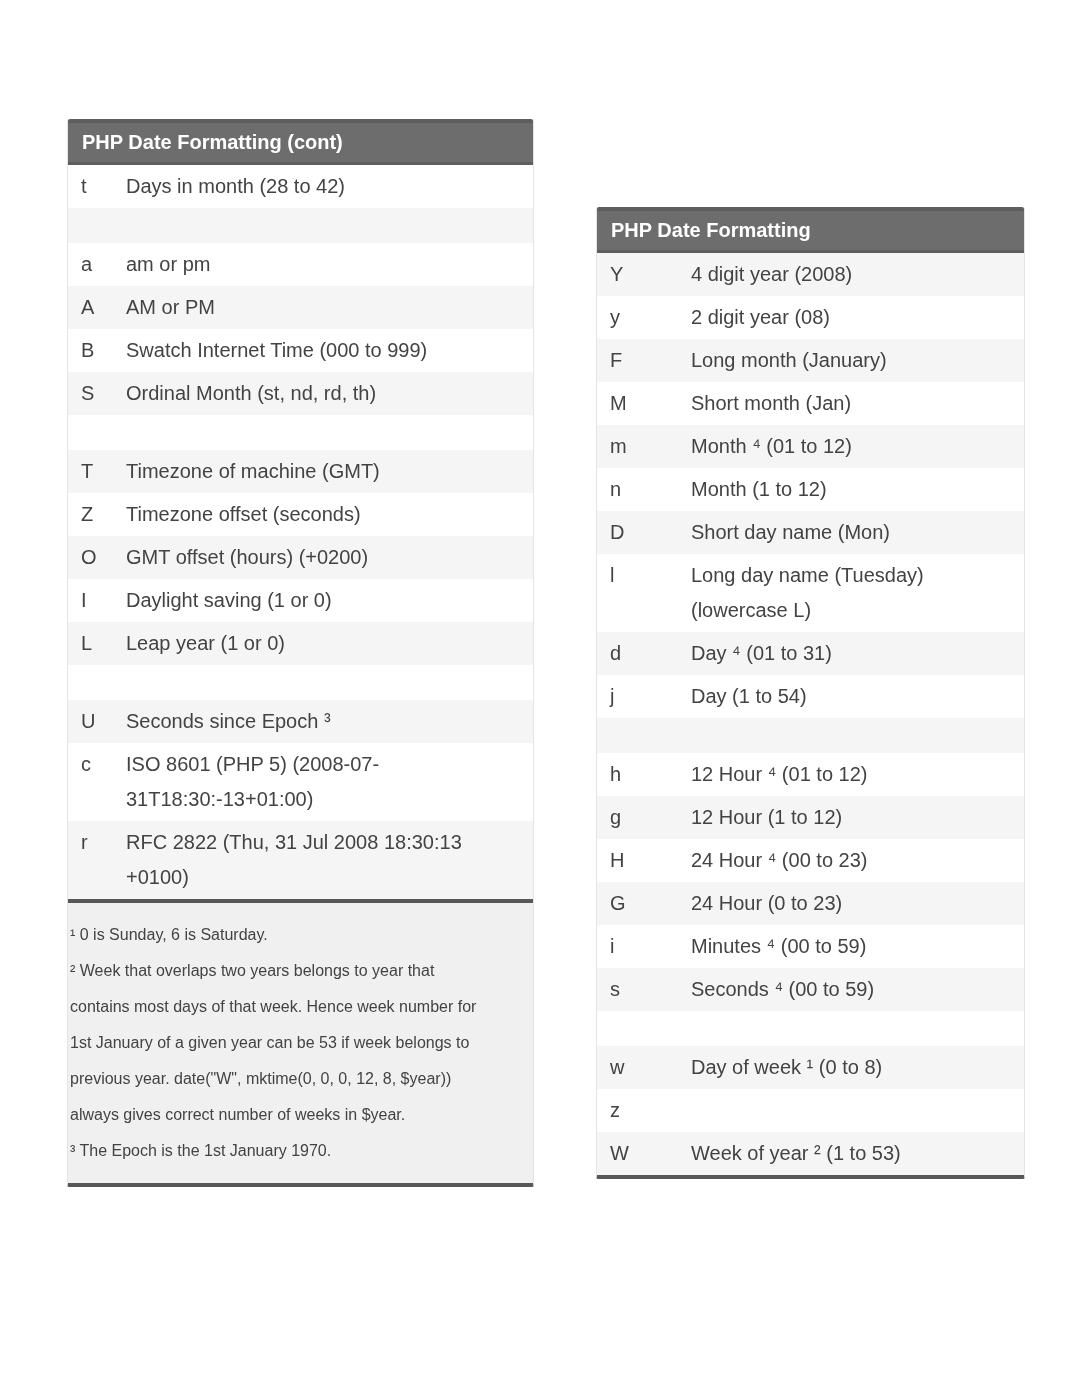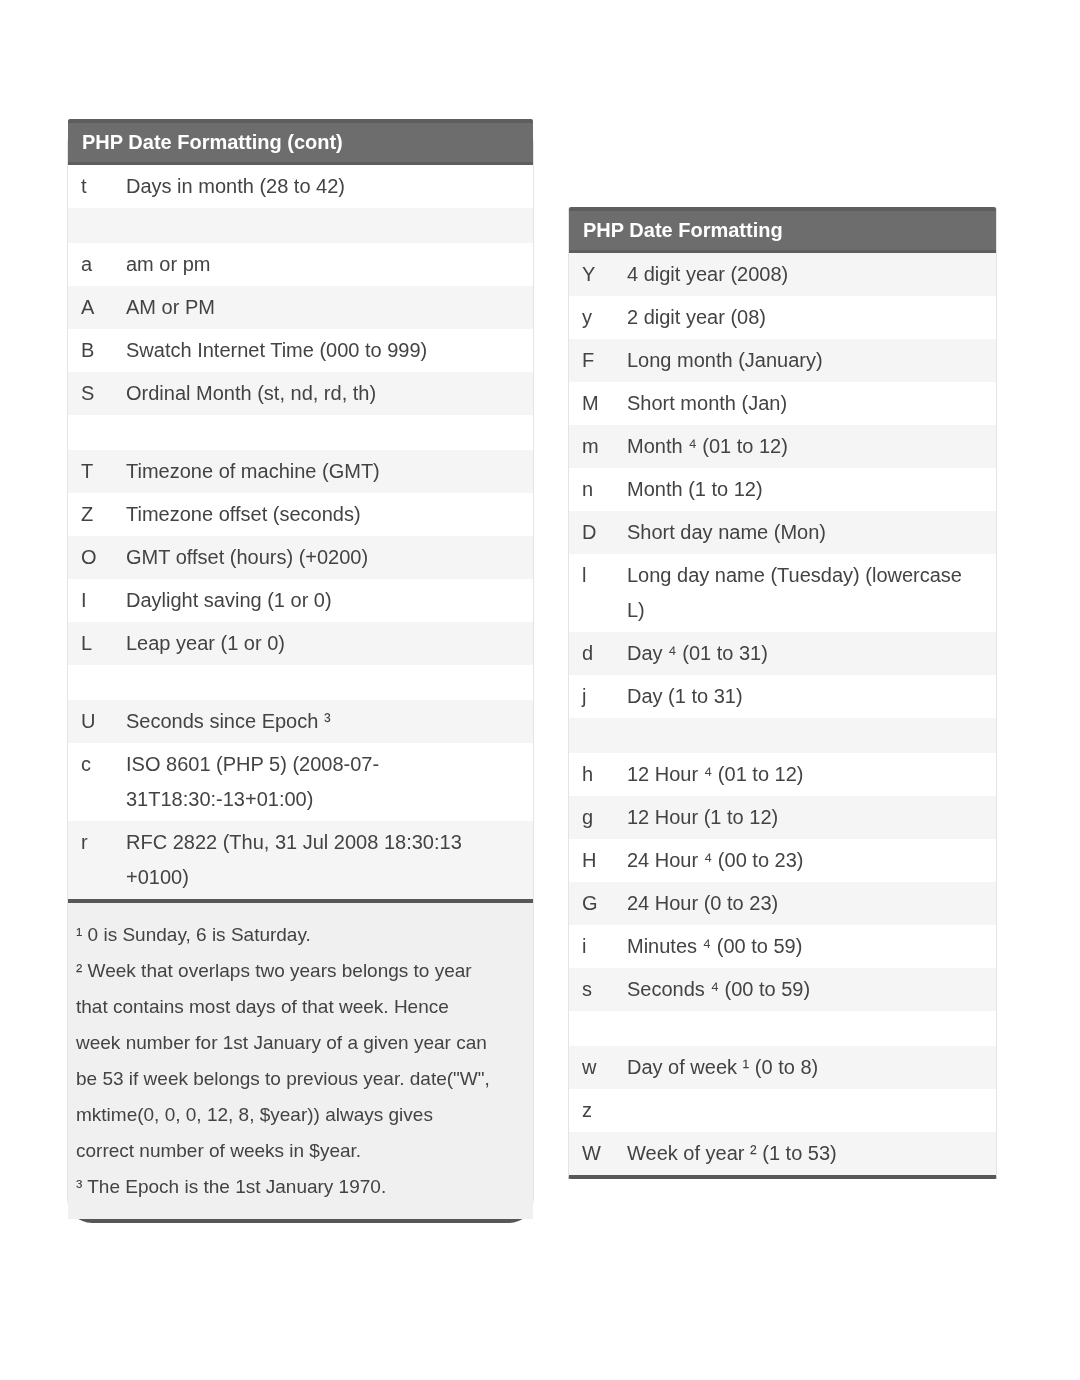--- a/index.html
+++ b/index.html
@@ -26,22 +26,22 @@
     font-family: "Liberation Sans", "DejaVu Sans", sans-serif;
   }
   .card {
     position: absolute;
     background: #ffffff;
     border-left: 1px solid var(--side-border);
     border-right: 1px solid var(--side-border);
     border-bottom: 4px solid var(--dark-border);
     border-radius: 2px;
   }
-  .card-left  { left: 67px;  top: 119px; width: 467px; border-radius: 25px; }
-  .card-right { left: 568px; top: 207px; width: 429px; }
+  .card-left  { left: 67px;  top: 119px; width: 467px; }
+  .card-right { left: 596px; top: 207px; width: 429px; }
 
   .card-header {
     background: var(--header-bg);
     border-top: 4px solid var(--header-edge);
     border-bottom: 3px solid var(--header-edge);
     border-radius: 2px 2px 0 0;
   }
   .card-title {
     margin: 0;
     padding: 0 14px;
@@ -58,30 +58,30 @@
     display: flex;
     align-items: flex-start;
     padding: 4px 12px 4px 13px;
     font-size: 20px;
     line-height: 35px;
     color: var(--row-text);
   }
   .row.empty { height: 35px; padding-top: 0; padding-bottom: 0; }
   .key  { flex: 0 0 45px; width: 45px; }
   .desc { flex: 1; }
-  .card-right .desc { padding-right: 8px; }
+  .card-right .desc { padding-right: 8px; margin-left: 36px; }
 
   .zebra-white-first .row:nth-child(even) { background: var(--stripe); }
   .zebra-gray-first  .row:nth-child(odd)  { background: var(--stripe); }
 
   .footnotes {
     background: var(--footnote-bg);
     border-top: 4px solid var(--dark-border);
-    padding: 14px 40px 14px 8px;
-    font-size: 19px;
+    padding: 14px 40px 14px 2px;
+    font-size: 16px;
     line-height: 36px;
     color: var(--row-text);
   }
   .footnotes p { margin: 0; }
 </style>
 </head>
 <body>
 
 <section class="card card-left zebra-white-first">
   <header class="card-header">
@@ -196,21 +196,21 @@
       <div class="row">
         <span class="key">l</span>
         <span class="desc">Long day name (Tuesday) (lowercase L)</span>
       </div>
       <div class="row">
         <span class="key">d</span>
         <span class="desc">Day ⁴ (01 to 31)</span>
       </div>
       <div class="row">
         <span class="key">j</span>
-        <span class="desc">Day (1 to 31)</span>
+        <span class="desc">Day (1 to 54)</span>
       </div>
       <div class="row empty">
         <span class="key"></span>
         <span class="desc"></span>
       </div>
       <div class="row">
         <span class="key">h</span>
         <span class="desc">12 Hour ⁴ (01 to 12)</span>
       </div>
       <div class="row">

